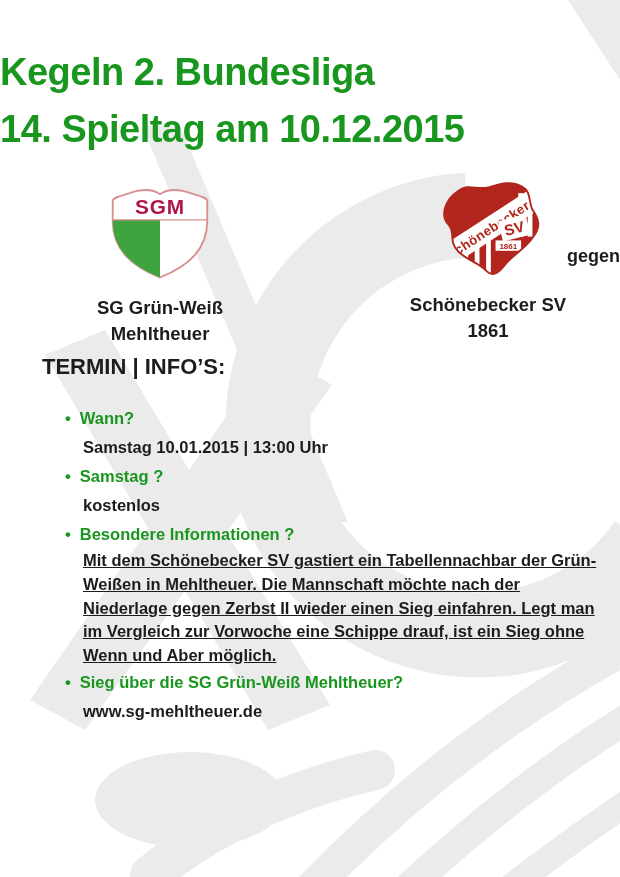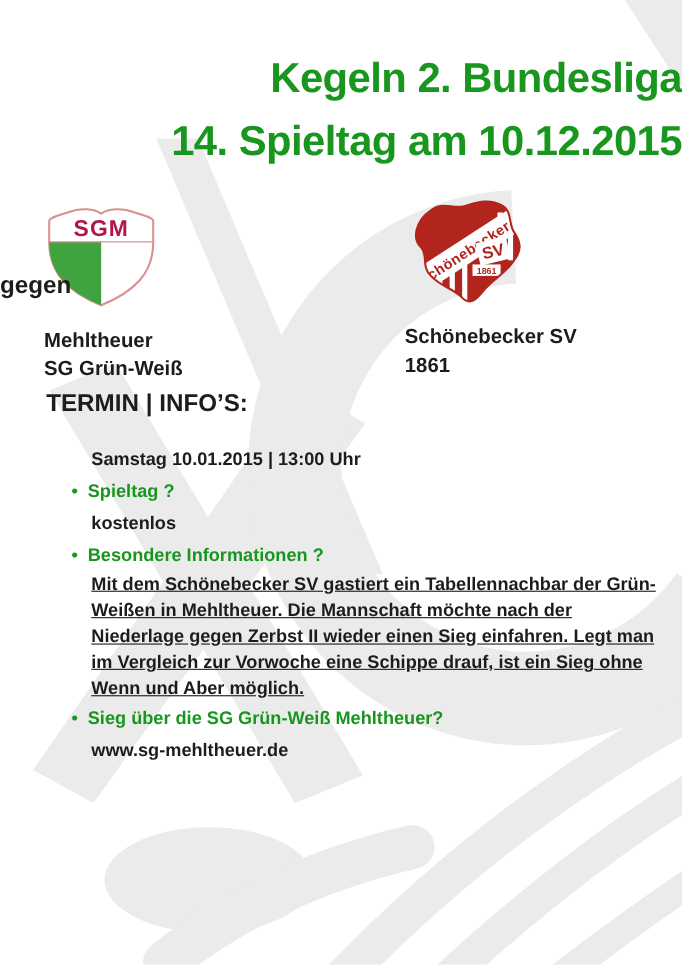--- a/index.html
+++ b/index.html
@@ -6,32 +6,32 @@
   .poster {
     position:relative; width:620px; height:877px; background:#fff; overflow:hidden;
     font-family:"Liberation Sans", sans-serif; font-weight:bold; color:#1c1c1c;
   }
   .watermark { position:absolute; inset:0; z-index:0; }
   .wm  { fill:var(--watermark-gray,#ebebeb); }
   .wms { stroke:var(--watermark-gray,#ebebeb); fill:none; }
   .layer { position:relative; z-index:1; }
 
   .title {
-    position:absolute; top:44px; left:0; right:0; text-align:right;
+    position:absolute; top:44px; left:0; right:0; text-align:left;
     color:var(--accent-green,#18961e); font-size:38px; line-height:57px; letter-spacing:-0.5px;
   }
 
-  .team { position:absolute; text-align:left; }
+  .team { position:absolute; text-align:center; }
   .team-home { left:40px;  top:186px; width:240px; }
   .team-away { left:368px; top:178px; width:240px; }
   .team-name { font-size:18.5px; line-height:26px; color:#1c1c1c; }
   .team-home .team-name { margin-top:9px; }
   .team-away .team-name { margin-top:6px; }
 
-  .vs { position:absolute; top:246px; left:0; right:0; text-align:left; font-size:22px; }
+  .vs { position:absolute; top:246px; left:0; right:0; text-align:right; font-size:18px; }
 
   .info { position:absolute; left:42px; top:352px; width:556px; font-size:16.5px; }
   .info-heading { font-size:22px; line-height:30px; margin-bottom:22px; }
   .label-row { line-height:29px; color:var(--accent-green,#18961e); padding-left:23px; }
   .bullet { margin-right:9px; }
   .row  { line-height:29px; padding-left:41px; }
   .para { line-height:23.8px; padding-left:41px; width:516px;text-decoration:underline; }
 
   
   .sgm-shield-outline { fill:#ffffff; stroke:#d9918f; stroke-width:2; }
@@ -75,22 +75,22 @@
           <clipPath id="sgmclip">
             <path d="M55,6 C48,1 36,0 22,5 C12,8 5,10 5,13 L5,34 C5,63 23,81 55,94 C87,81 105,63 105,34 L105,13 C105,10 98,8 88,5 C74,0 62,1 55,6 Z"></path>
           </clipPath>
         </defs>
         <path class="sgm-shield-outline" d="M55,6 C48,1 36,0 22,5 C12,8 5,10 5,13 L5,34 C5,63 23,81 55,94 C87,81 105,63 105,34 L105,13 C105,10 98,8 88,5 C74,0 62,1 55,6 Z"></path>
         <rect class="sgm-green" x="4" y="33" width="51" height="63" clip-path="url(#sgmclip)"></rect>
         <line class="sgm-band-line" x1="5" y1="33" x2="105" y2="33"></line>
         <text class="sgm-text" x="55" y="27" text-anchor="middle">SGM</text>
       </svg>
       <div class="team-name">
+        <div>SG Grün-Weiß</div>
         <div>Mehltheuer</div>
-        <div>SG Grün-Weiß</div>
       </div>
     </div>
 
     <div class="vs">gegen</div>
 
     <div class="team team-away">
       <svg width="108" height="104" viewBox="0 0 112 110">
         <defs>
           <clipPath id="badgeclip">
             <path d="M24,14 C34,5 45,13 56,10 C67,7 79,2 92,9 C103,15 98,27 104,35 C110,44 112,52 104,62 C96,75 83,80 73,93 C65,103 59,104 53,97 C45,89 33,87 24,77 C14,67 22,57 14,49 C6,41 9,24 24,14 Z"></path>
@@ -121,27 +121,30 @@
       <div class="team-name">
         <div>Schönebecker SV</div>
         <div>1861</div>
       </div>
     </div>
 
     <div class="info">
       <div class="info-heading">TERMIN | INFO’S:</div>
 
       <div class="info-item">
+        <div class="label-row">
+          <span class="bullet">•</span><span>Wann?</span>
+        </div>
         <div class="row">Samstag 10.01.2015 | 13:00 Uhr</div>
       </div>
 
 
       <div class="info-item">
         <div class="label-row">
-          <span class="bullet">•</span><span>Spieltag ?</span>
+          <span class="bullet">•</span><span>Samstag ?</span>
         </div>
         <div class="row">kostenlos</div>
       </div>
 
       <div class="info-item">
         <div class="label-row">
           <span class="bullet">•</span><span>Besondere Informationen ?</span>
         </div>
         <div class="para">Mit dem Schönebecker SV gastiert ein Tabellennachbar der Grün-Weißen in Mehltheuer. Die Mannschaft möchte nach der Niederlage gegen Zerbst II wieder einen Sieg einfahren. Legt man im Vergleich zur Vorwoche eine Schippe drauf, ist ein Sieg ohne Wenn und Aber möglich.</div>
       </div>

